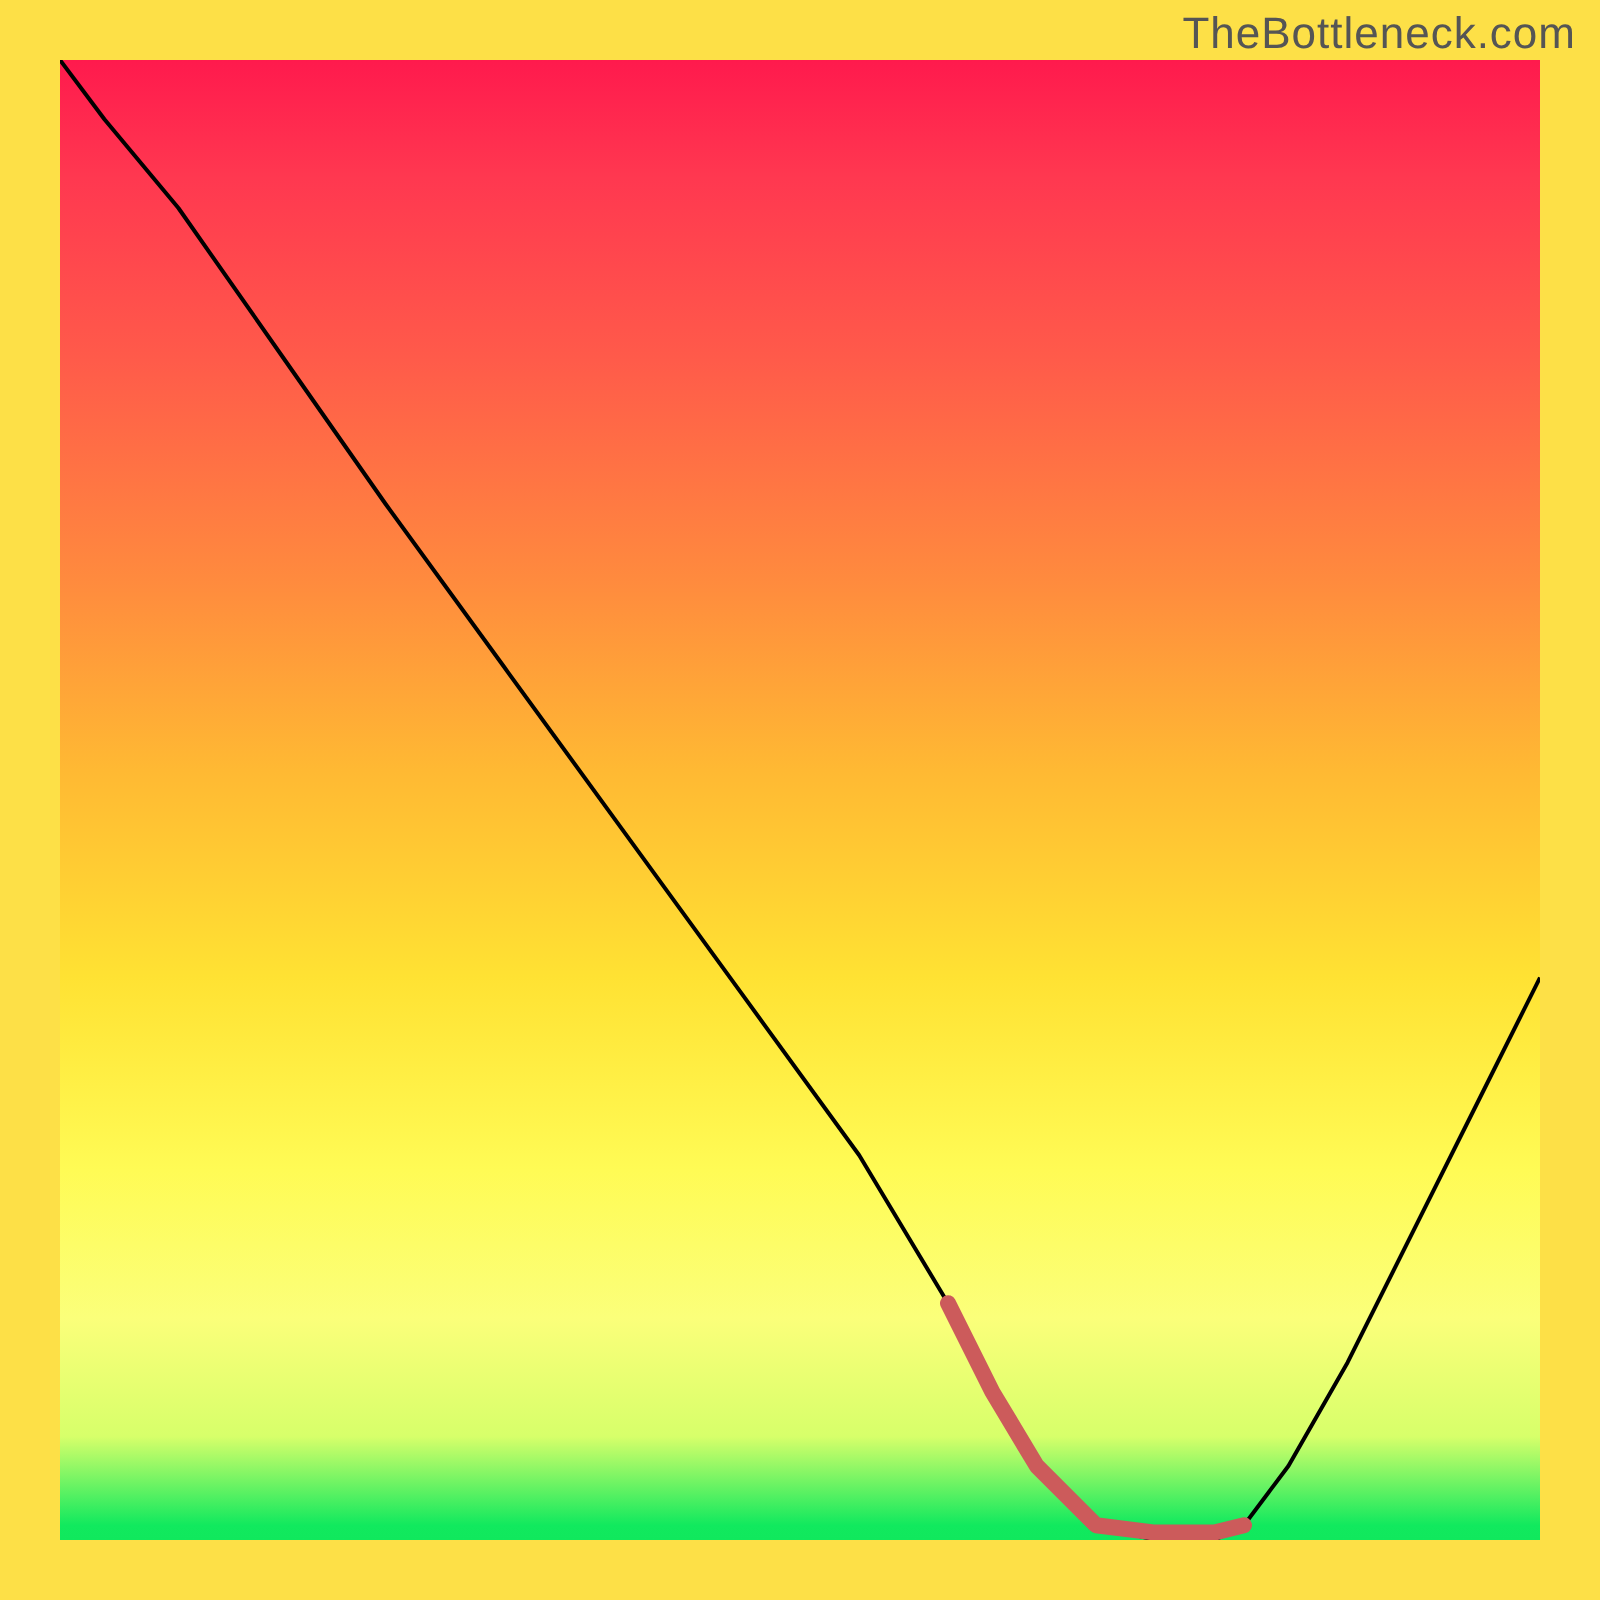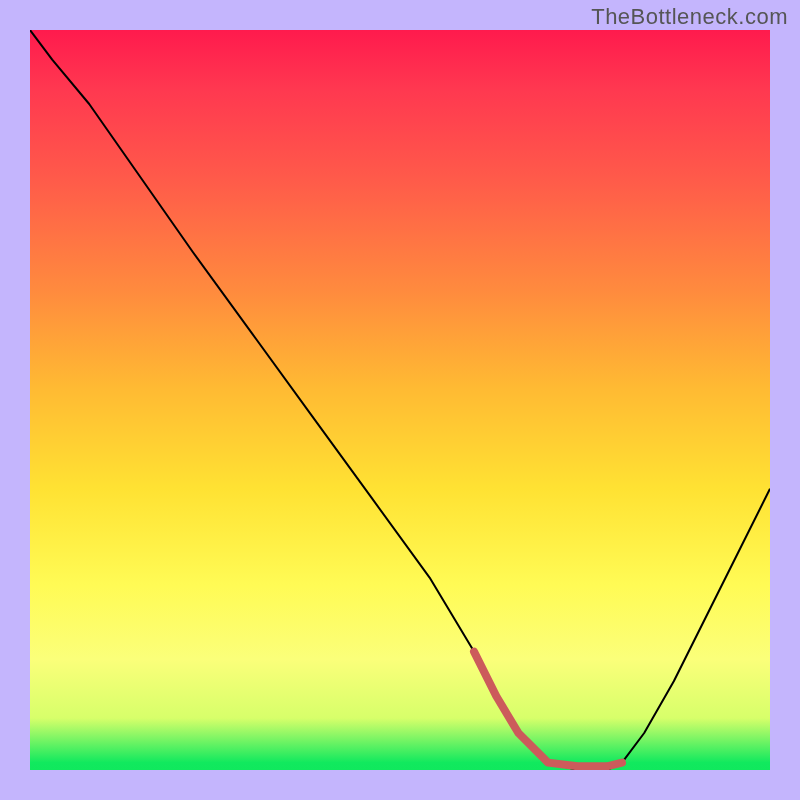--- a/index.html
+++ b/index.html
@@ -8,21 +8,21 @@
     width: 800px;
     height: 800px;
     background: #000;
     font-family: Arial, Helvetica, sans-serif;
     overflow: hidden;
   }
   .frame {
     position: relative;
     width: 800px;
     height: 800px;
-    background: #c4b5fd;
+    background: #fde047;
   }
   .watermark {
     position: absolute;
     top: 4px;
     right: 12px;
     color: #555;
     font-size: 22px;
     letter-spacing: 0.5px;
     font-weight: 500;
     z-index: 30;

